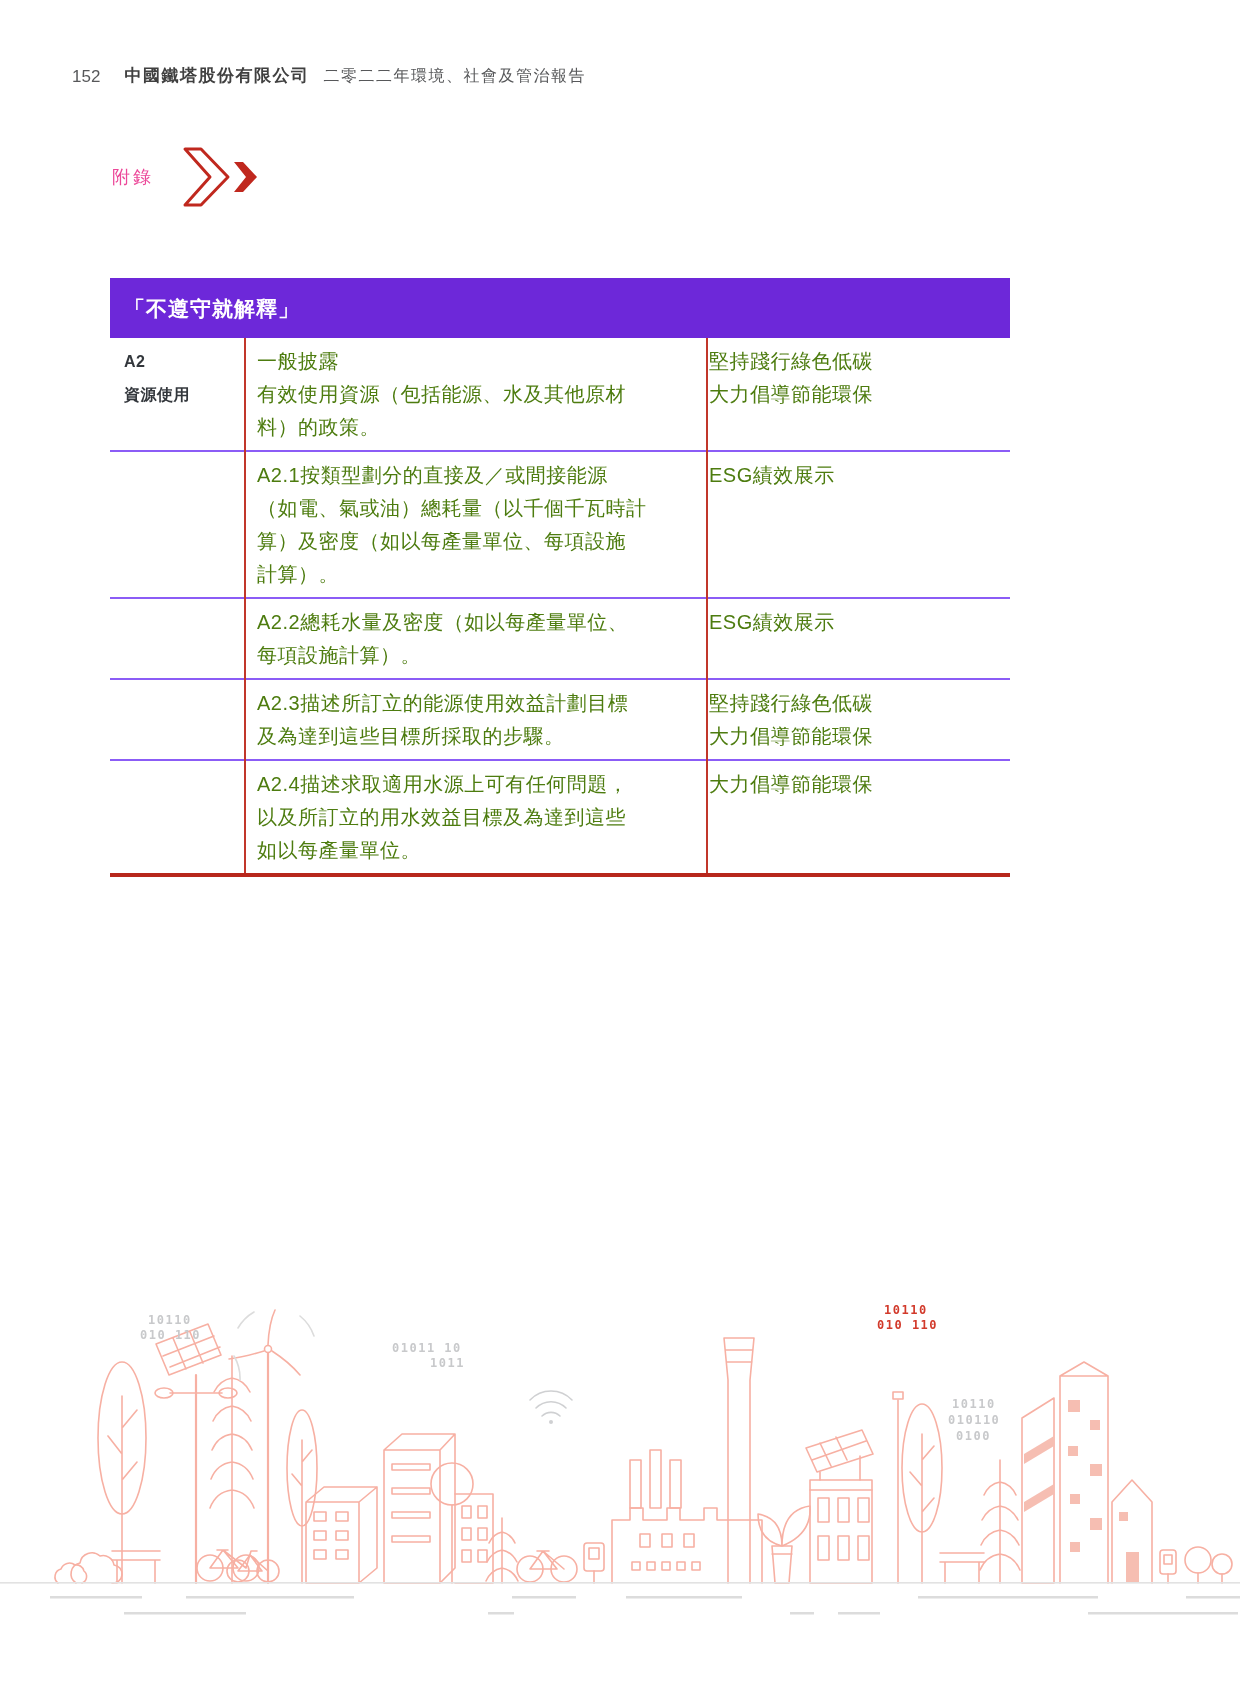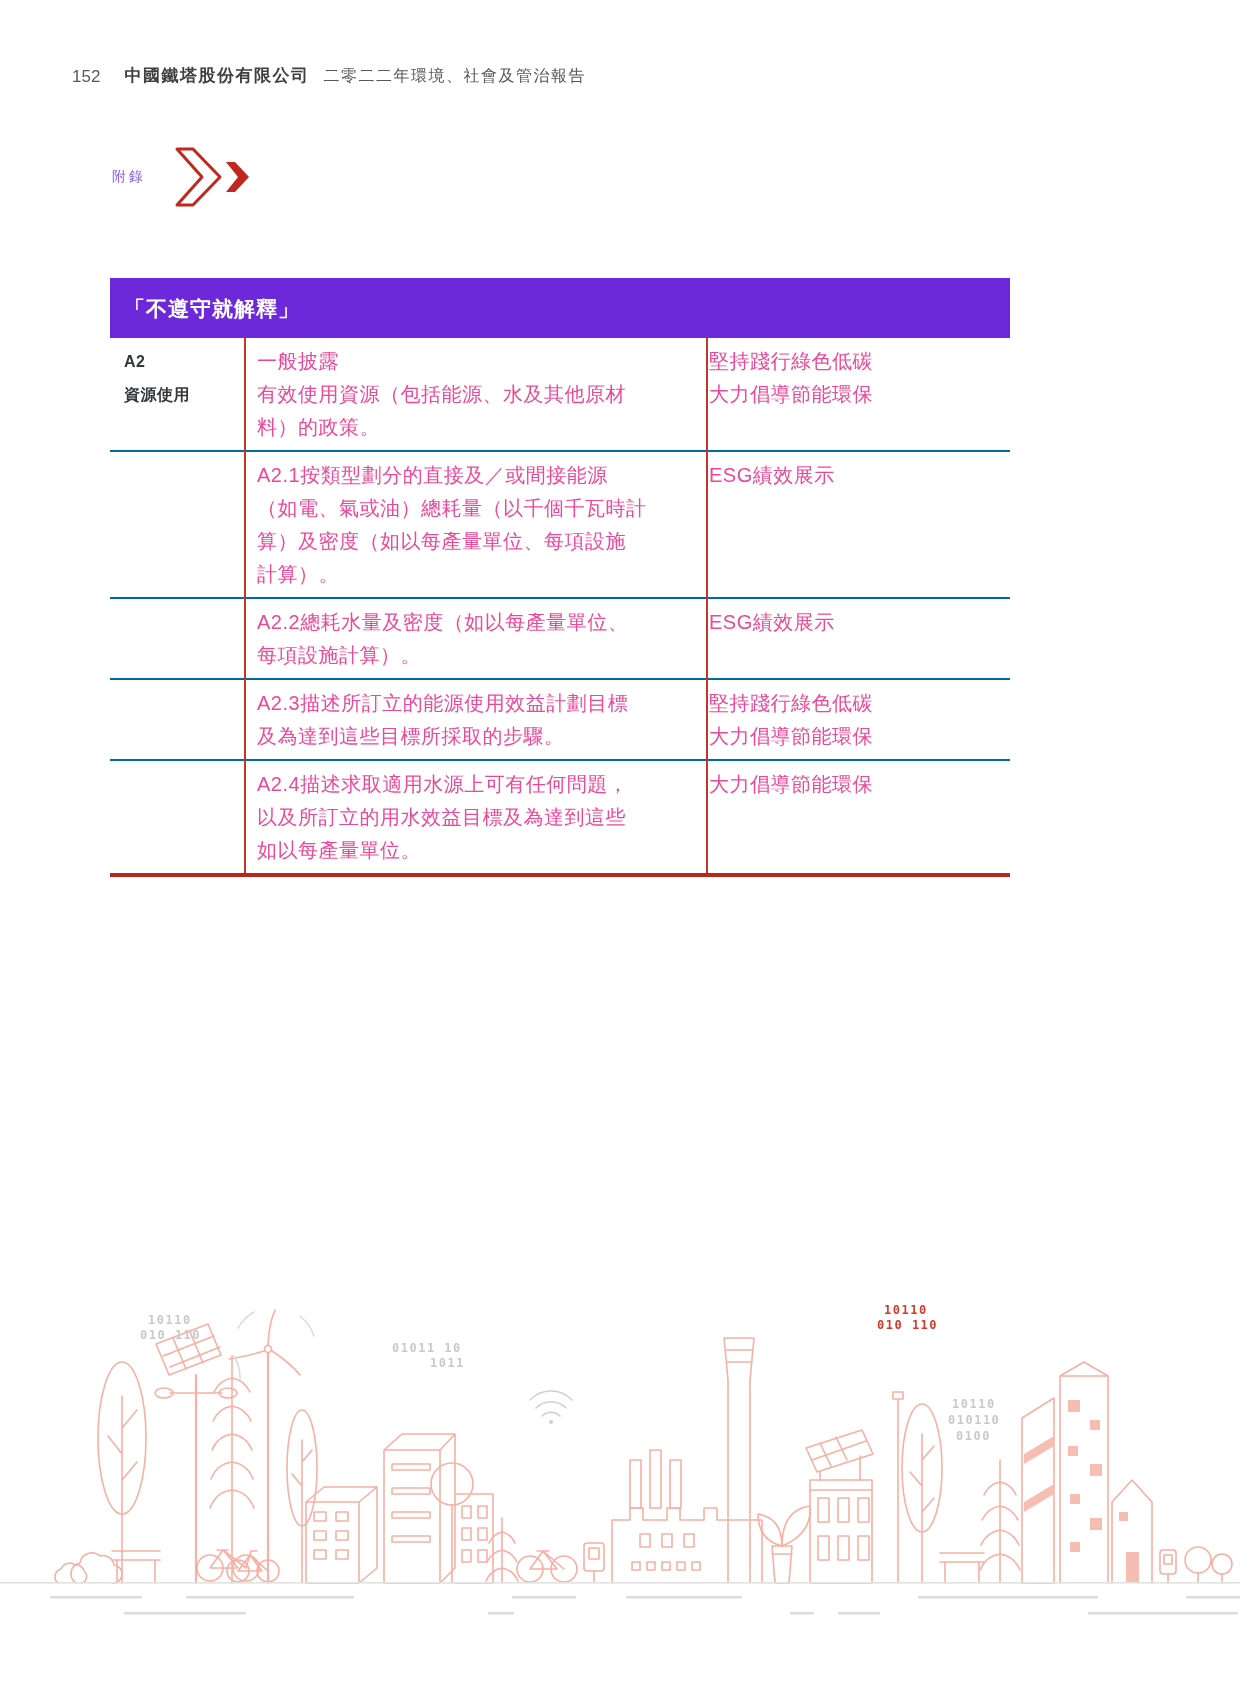--- a/index.html
+++ b/index.html
@@ -8,37 +8,37 @@
   .doc { position:relative; width:1240px; height:1682px; background:#fff; overflow:hidden; margin:0 auto; }
 
   
   .page-head { position:absolute; top:64px; left:72px; display:flex; align-items:flex-end; white-space:nowrap; }
   .page-num { font-size:17px; color:#57585a; margin-right:24px; }
   .company  { font-size:17px; font-weight:bold; color:#404040; letter-spacing:1.5px; margin-right:14px; }
   .report   { font-size:16px; color:#57585a; letter-spacing:1.5px; }
 
   
   .appendix { position:absolute; top:146px; left:112px; display:flex; align-items:center; }
-  .appendix-label { font-size:14px; color:#8b5cf6; letter-spacing:3px; }
+  .appendix-label { font-size:18px; color:#ec4899; letter-spacing:3px; }
   .appendix-arrows { margin-left:28px; display:block; }
 
   
   .cot-table { position:absolute; left:110px; top:278px; width:900px; }
   .t-head { background:#6d28d9; padding:17px 0 15px 0; }
   .t-title { margin-left:14px; font-size:21px; font-weight:bold; color:#ffffff; letter-spacing:1px; }
   .t-cols { display:grid; grid-template-columns:135px 462px 1fr; margin-top:24px; }
   .t-cols .hc { color:#fff; font-weight:bold; font-size:20px; letter-spacing:1px; }
   .hc.h1 { padding-left:14px; } .hc.h2 { padding-left:12px; } .hc.h3 { padding-left:14px; }
 
   .t-body { position:relative; border-bottom:4px solid #b7271c; background:#fff; }
   .vline { position:absolute; top:0; bottom:0; width:2px; background:#c1362a; }
   .vline.v1 { left:134px; } .vline.v2 { left:596px; }
   .t-row { display:grid; grid-template-columns:135px 462px 1fr; }
-  .t-row + .t-row { border-top:2px solid #0369a1; }
-  .cell { font-size:20px; line-height:33px; letter-spacing:0.5px; color:#ec4899;
+  .t-row + .t-row { border-top:2px solid #8b5cf6; }
+  .cell { font-size:20px; line-height:33px; letter-spacing:0.5px; color:#4d7c0f;
           padding:7px 18px 6px 12px; white-space:pre-line; }
   .cell.aspect { font-weight:bold; color:#33373c; font-size:16px; padding-left:14px; padding-right:4px; }
   .cell.disc { padding-left:2px; padding-right:2px; }
 
   
   .skyline { position:absolute; left:0; top:1250px; width:1240px; height:380px; display:block; }
   .bin-gray { fill:#c8c9cb; } .bin-red { fill:#d23a2b; }
   .bin { font-family:"DejaVu Sans Mono", monospace; font-size:12px; font-weight:bold; letter-spacing:1.5px; }
 </style>
 </head>

